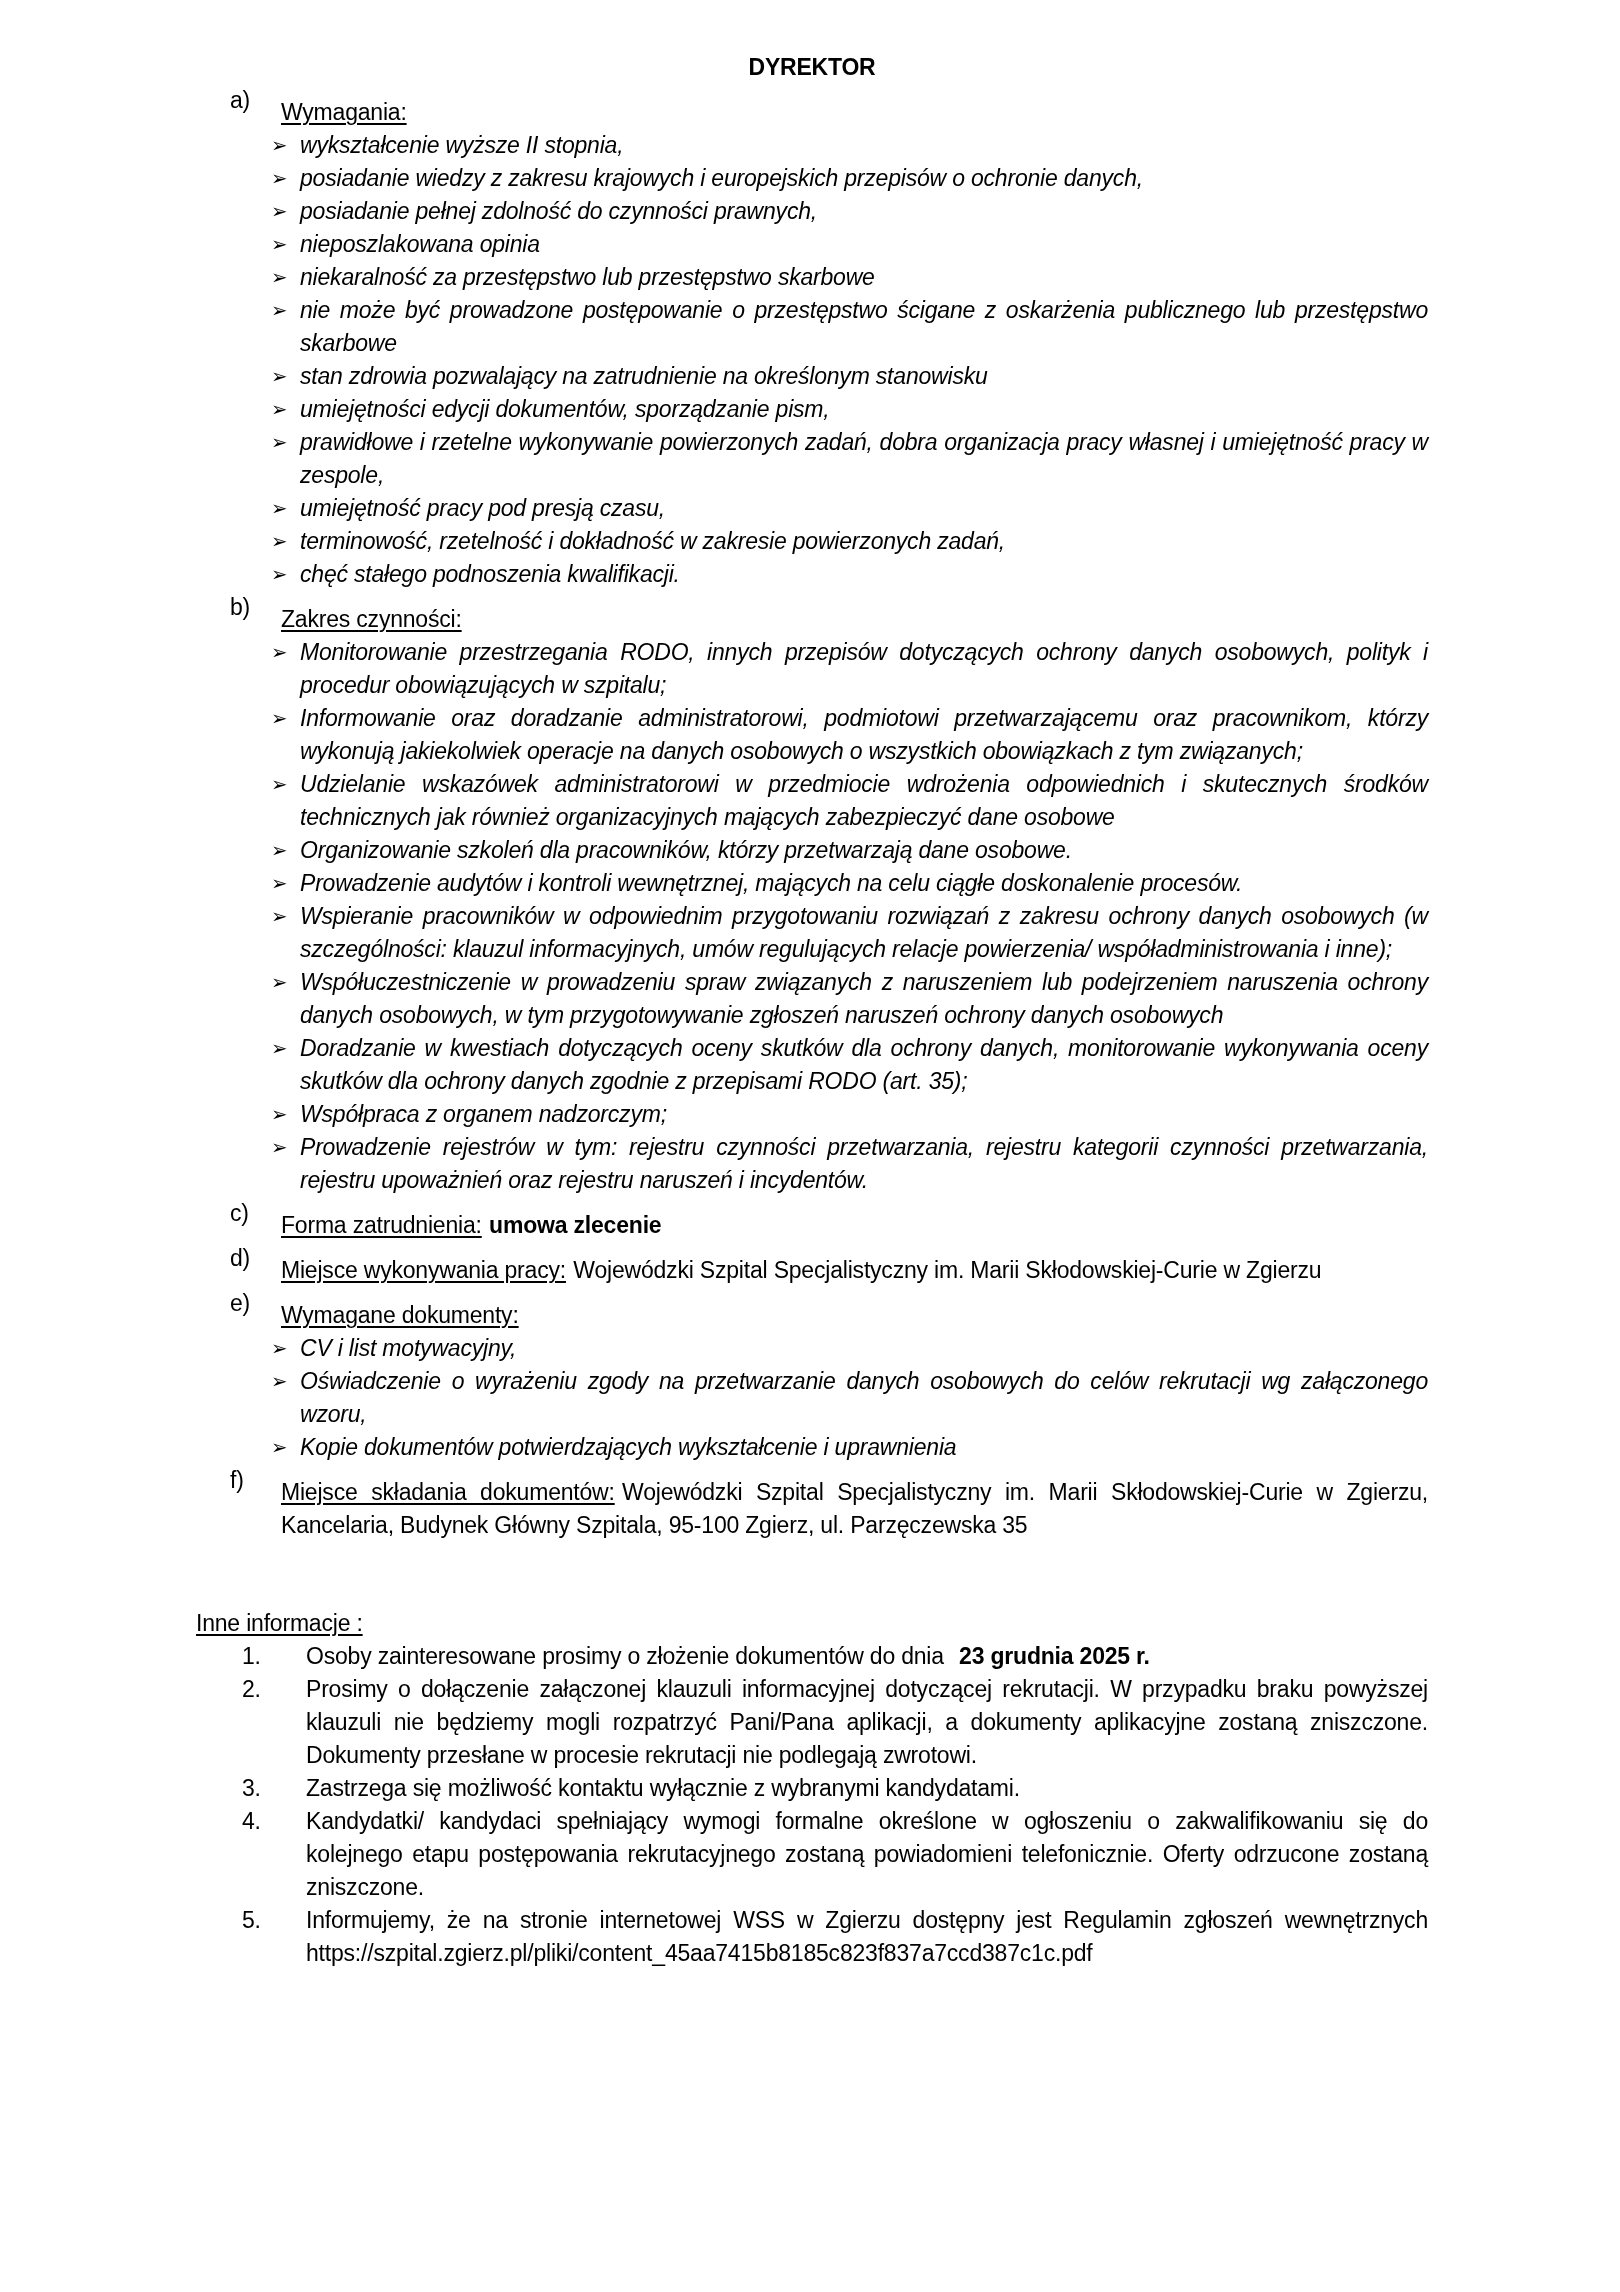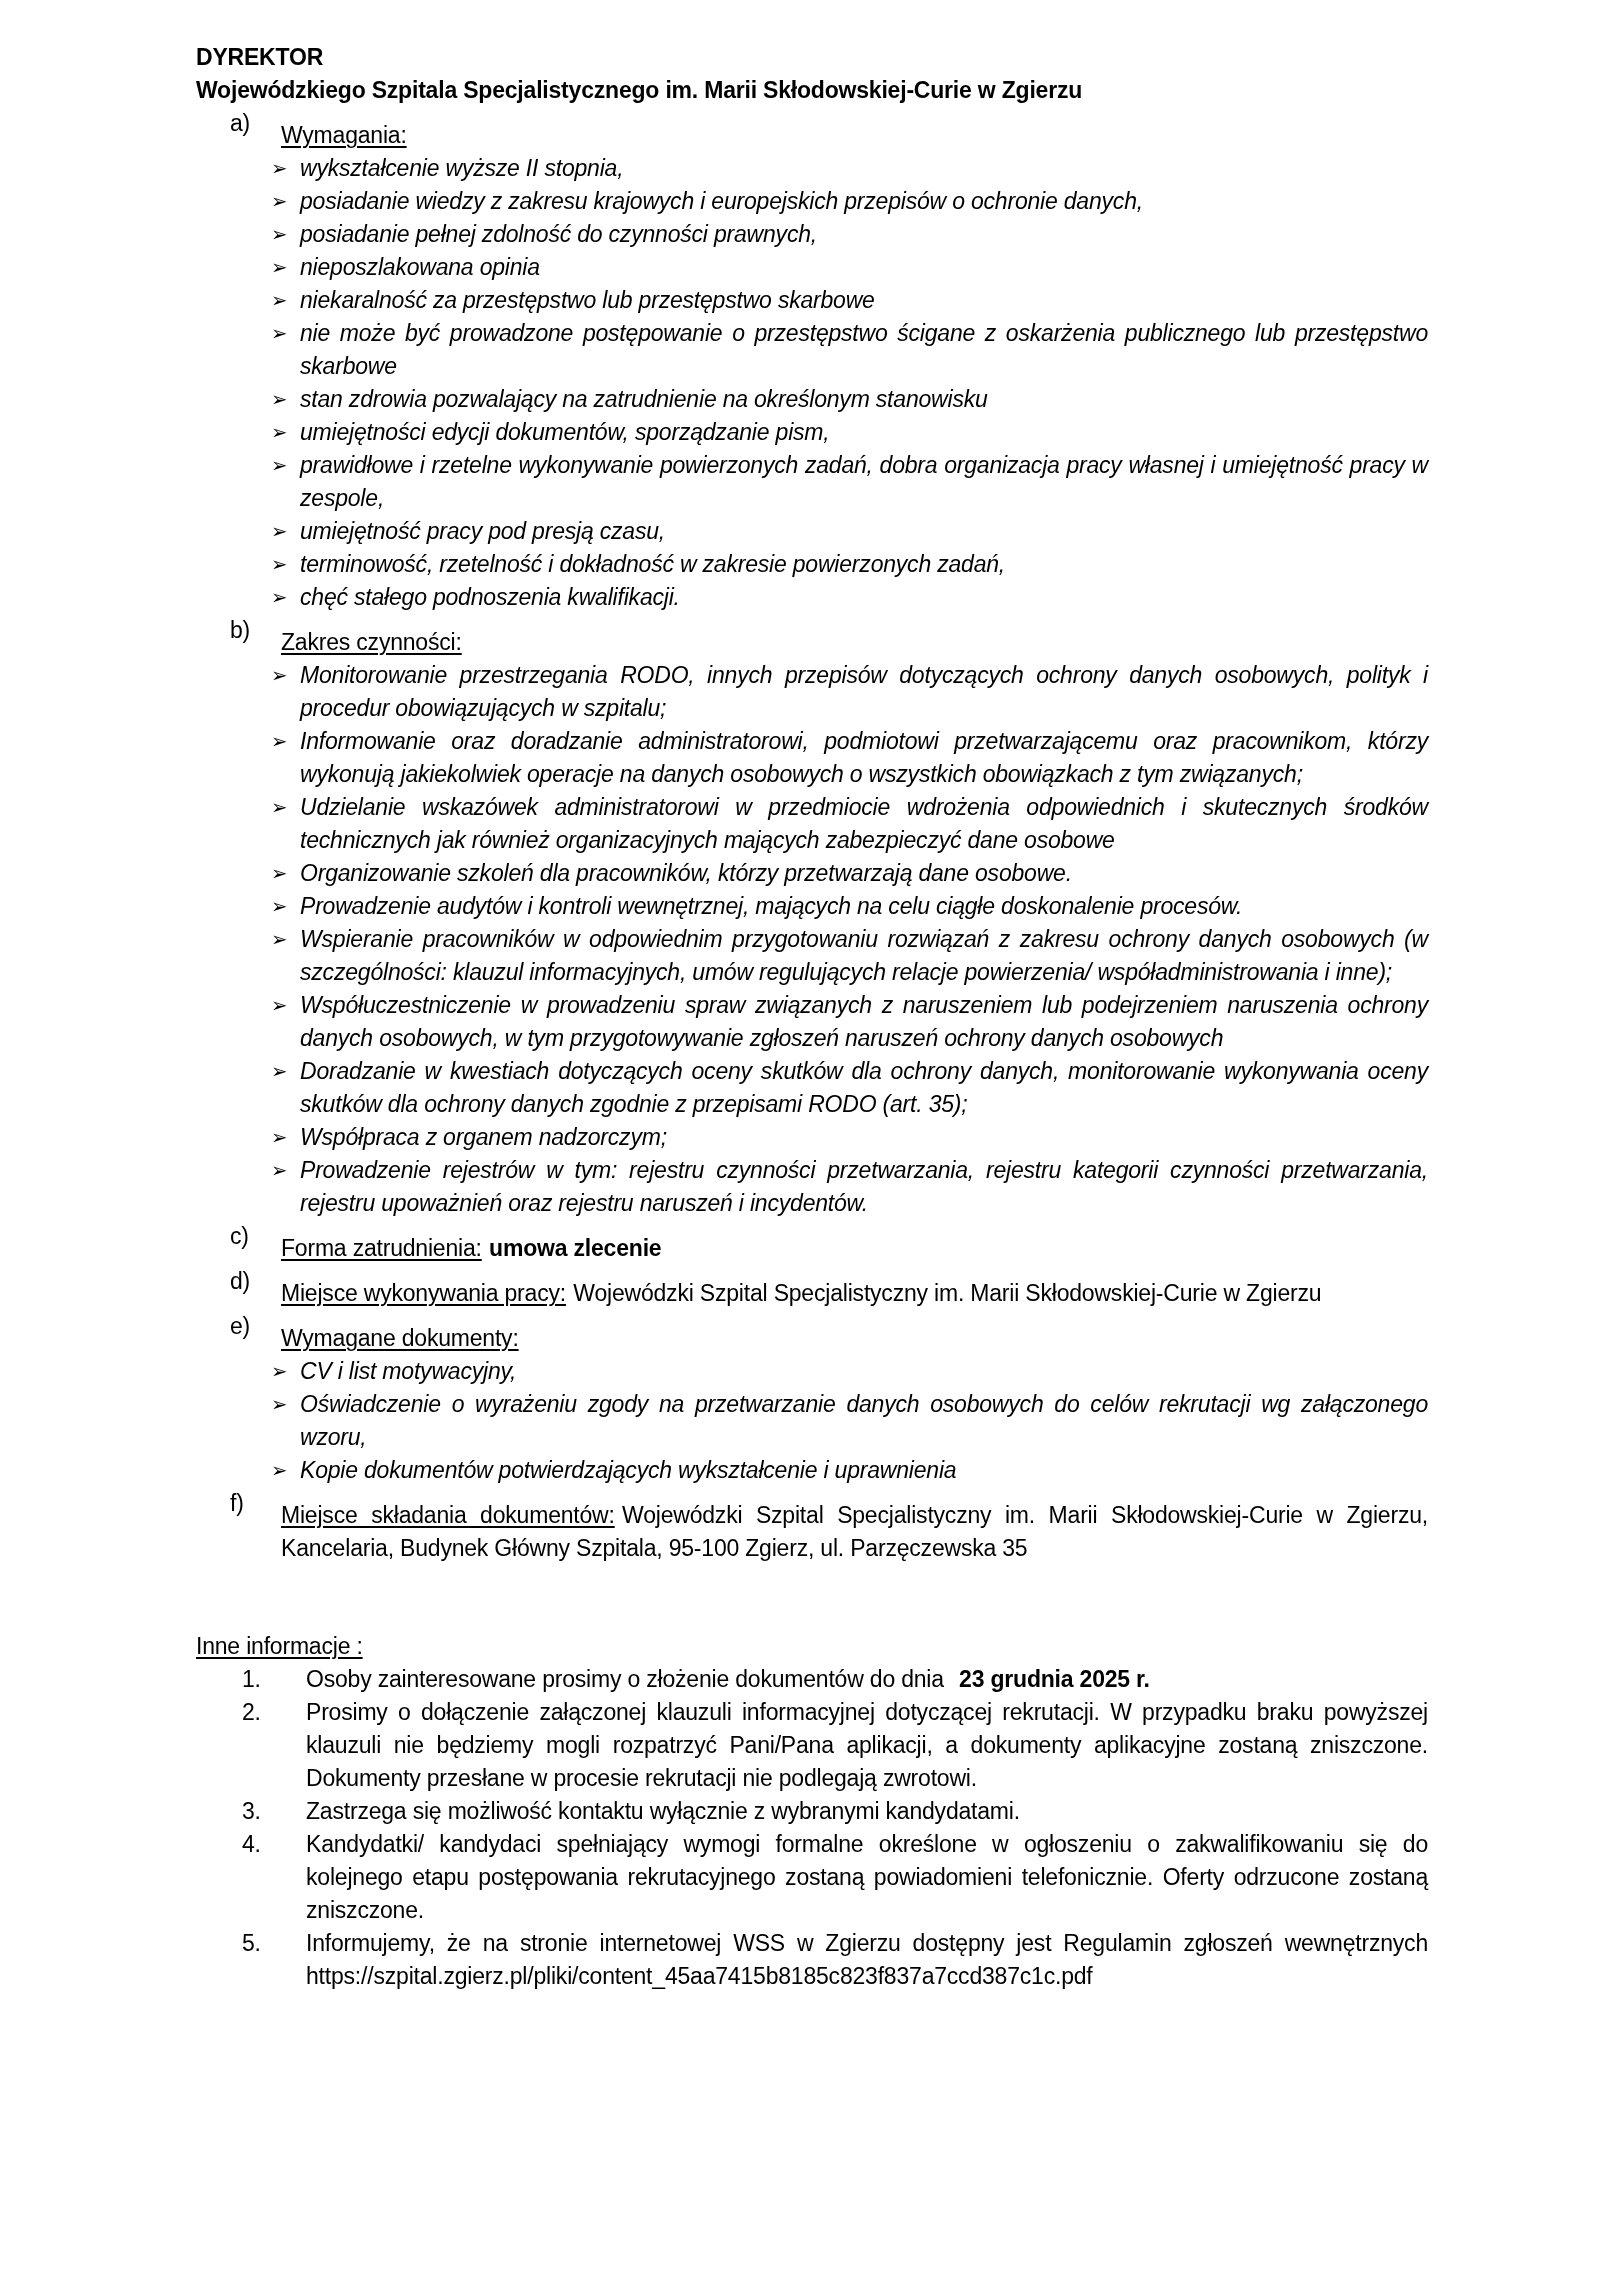--- a/index.html
+++ b/index.html
@@ -5,21 +5,21 @@
   * { margin:0; padding:0; box-sizing:border-box; }
   html { background:#ffffff; }
   body {
     width:1620px; height:2293px; overflow:hidden;
     background:#ffffff; color:#000000;
     font-family:"Liberation Sans","DejaVu Sans",sans-serif;
     font-size:23px; line-height:33px; letter-spacing:-0.2px;
   }
   .page { padding:41px 192px 0 196px; }
 
-  .h-line { font-weight:700; }
+  .h-line { text-align:center; font-weight:700;margin-top:10px; }
 
   .intro { margin:47px 0 25.5px; }
 
   .letter-row { display:flex; }
   .l-marker  { flex:0 0 51px; margin-left:34px; }
   .l-body    { flex:1; text-align:justify;margin-top:12px; }
 
   .bullet-row { display:flex; }
   .b-marker   { flex:0 0 29px; margin-left:75px; font-size:19.6px; }
   .b-text     { flex:1; text-align:justify;font-style:italic; }
@@ -34,21 +34,20 @@
 
   .other-heading { margin-top:65px; }
 </style>
 </head>
 <body>
 
 <div class="page">
 
   <header>
     <div class="h-line">DYREKTOR</div>
-    <div class="h-line">Wojewódzkiego Szpitala Specjalistycznego im. Marii Skłodowskiej-Curie w Zgierzu</div>
   </header>
 
 
   <div class="letter-row">
     <span class="l-marker">a)</span>
     <p class="l-body"><span class="underline">Wymagania:</span></p>
   </div>
   <div class="bullet-row">
       <span class="b-marker">➢</span>
       <p class="b-text">wykształcenie wyższe II stopnia,</p>

